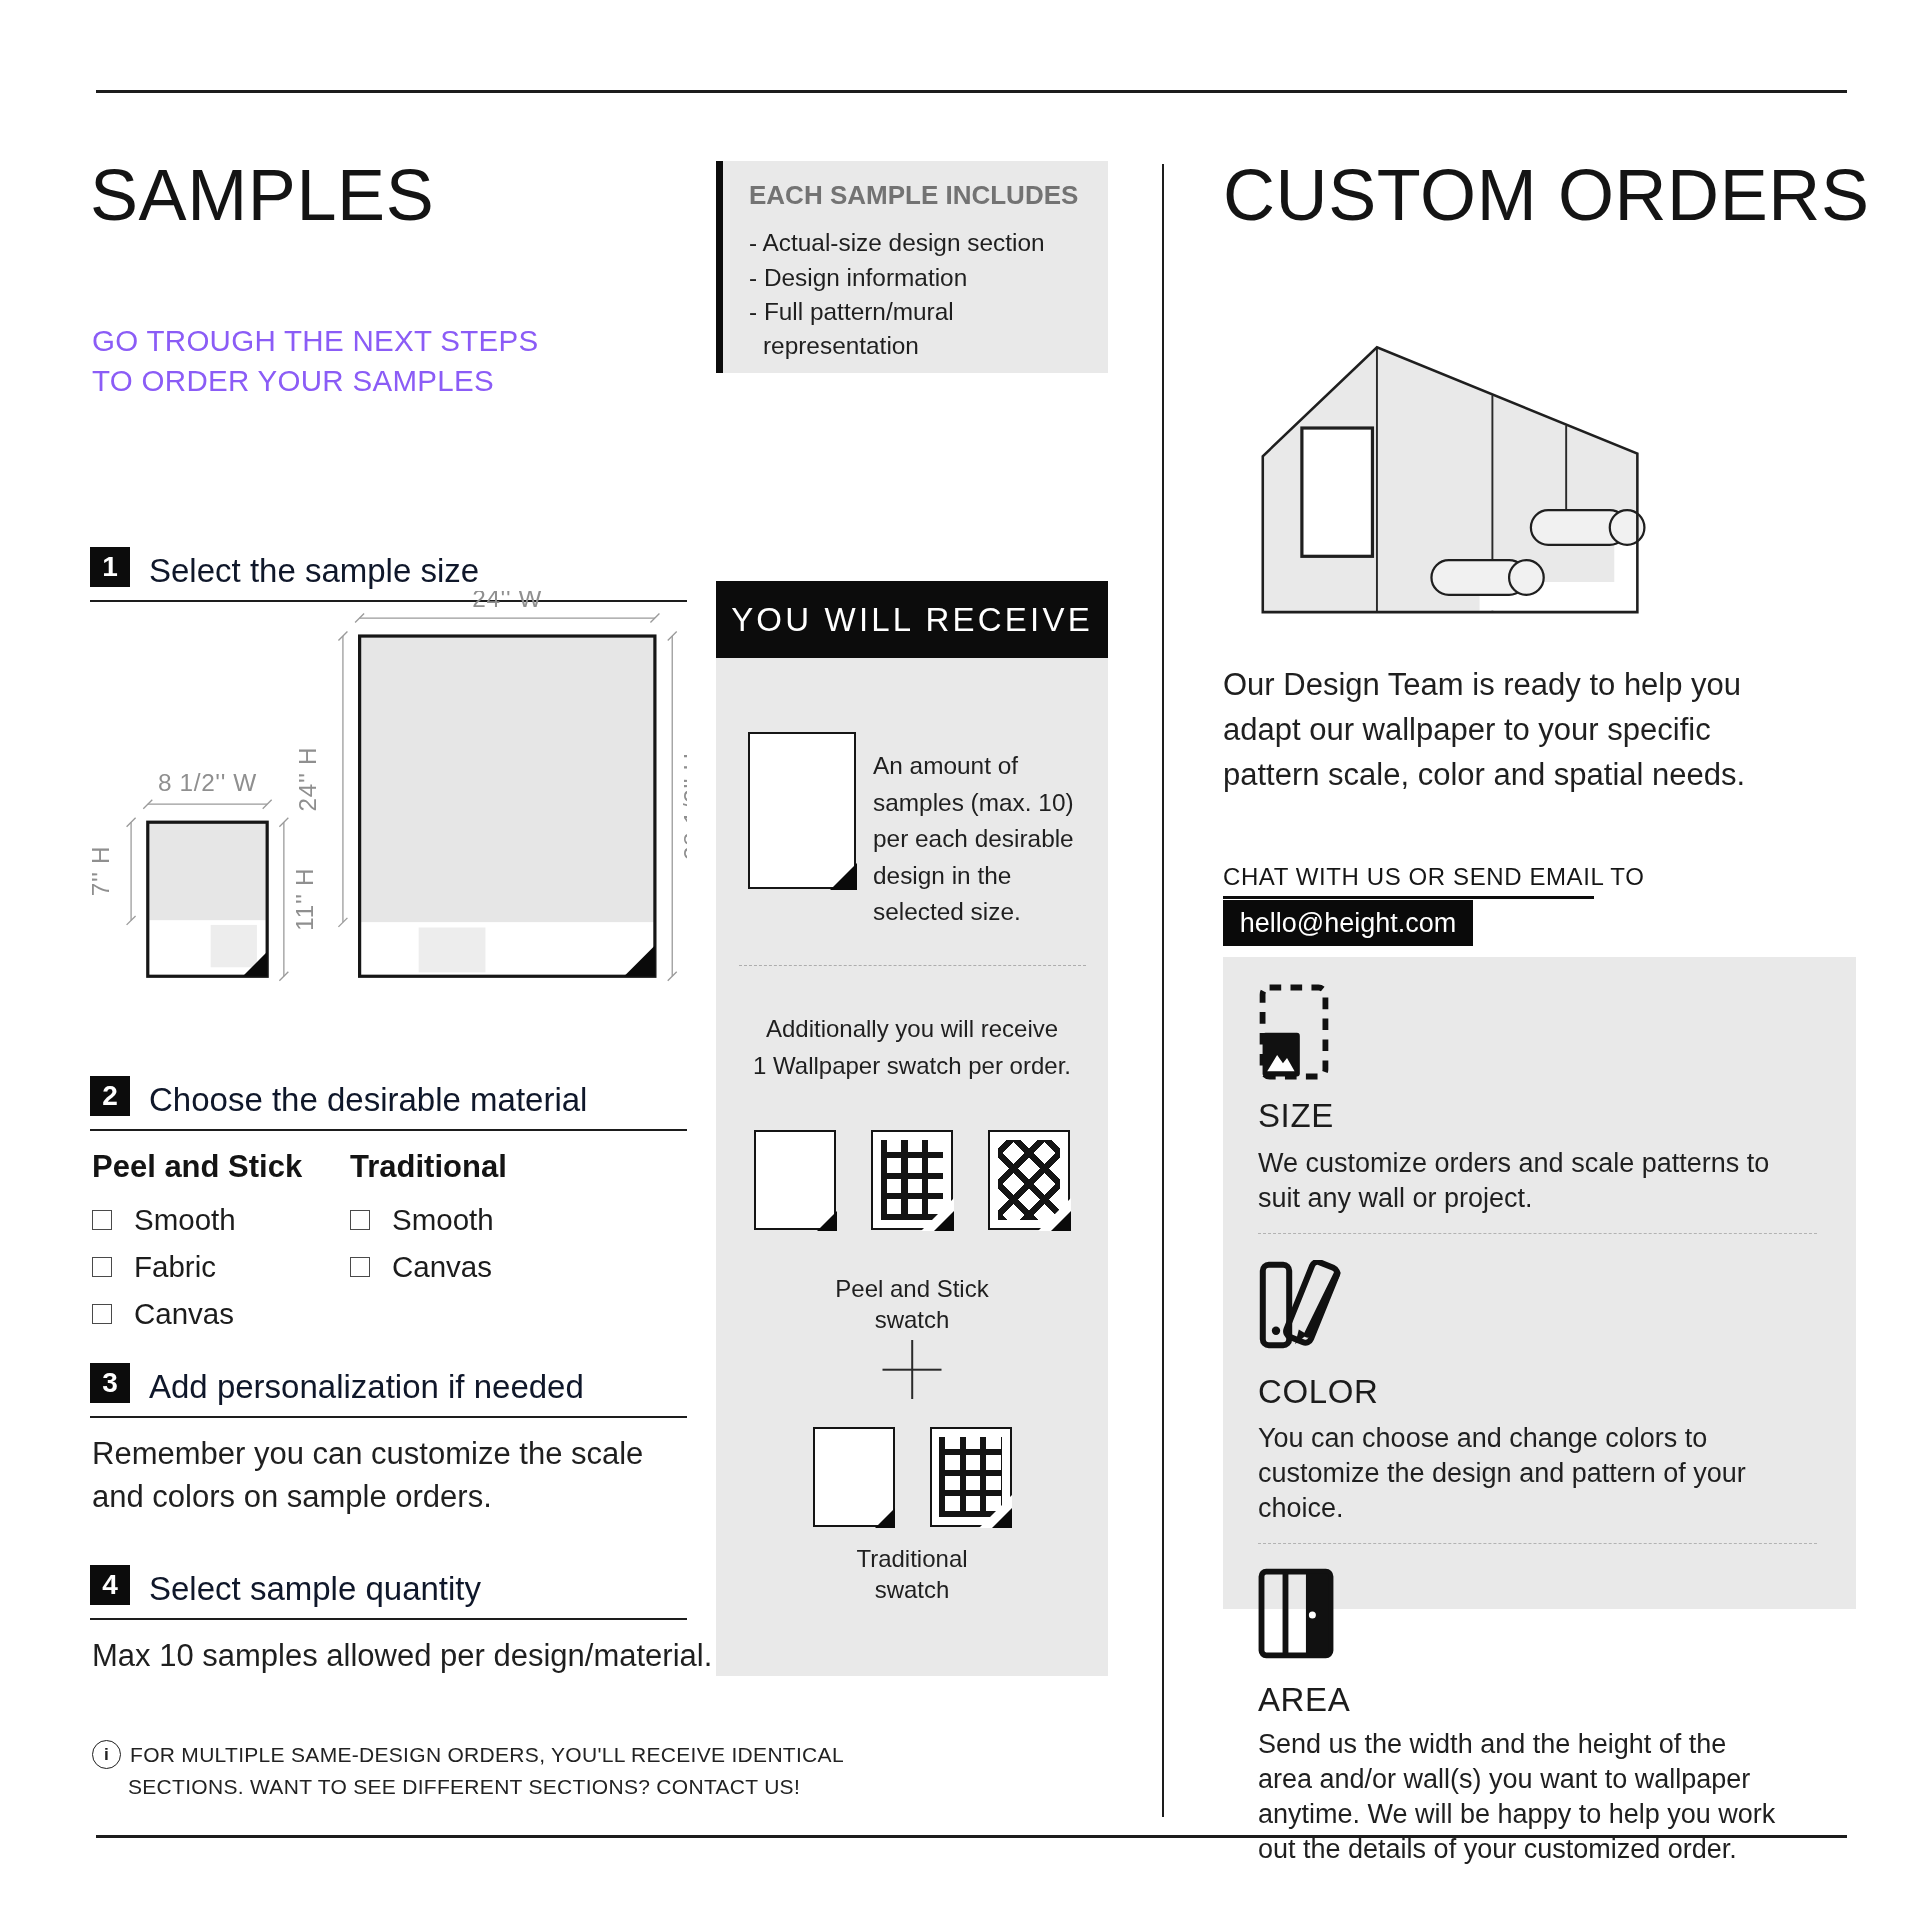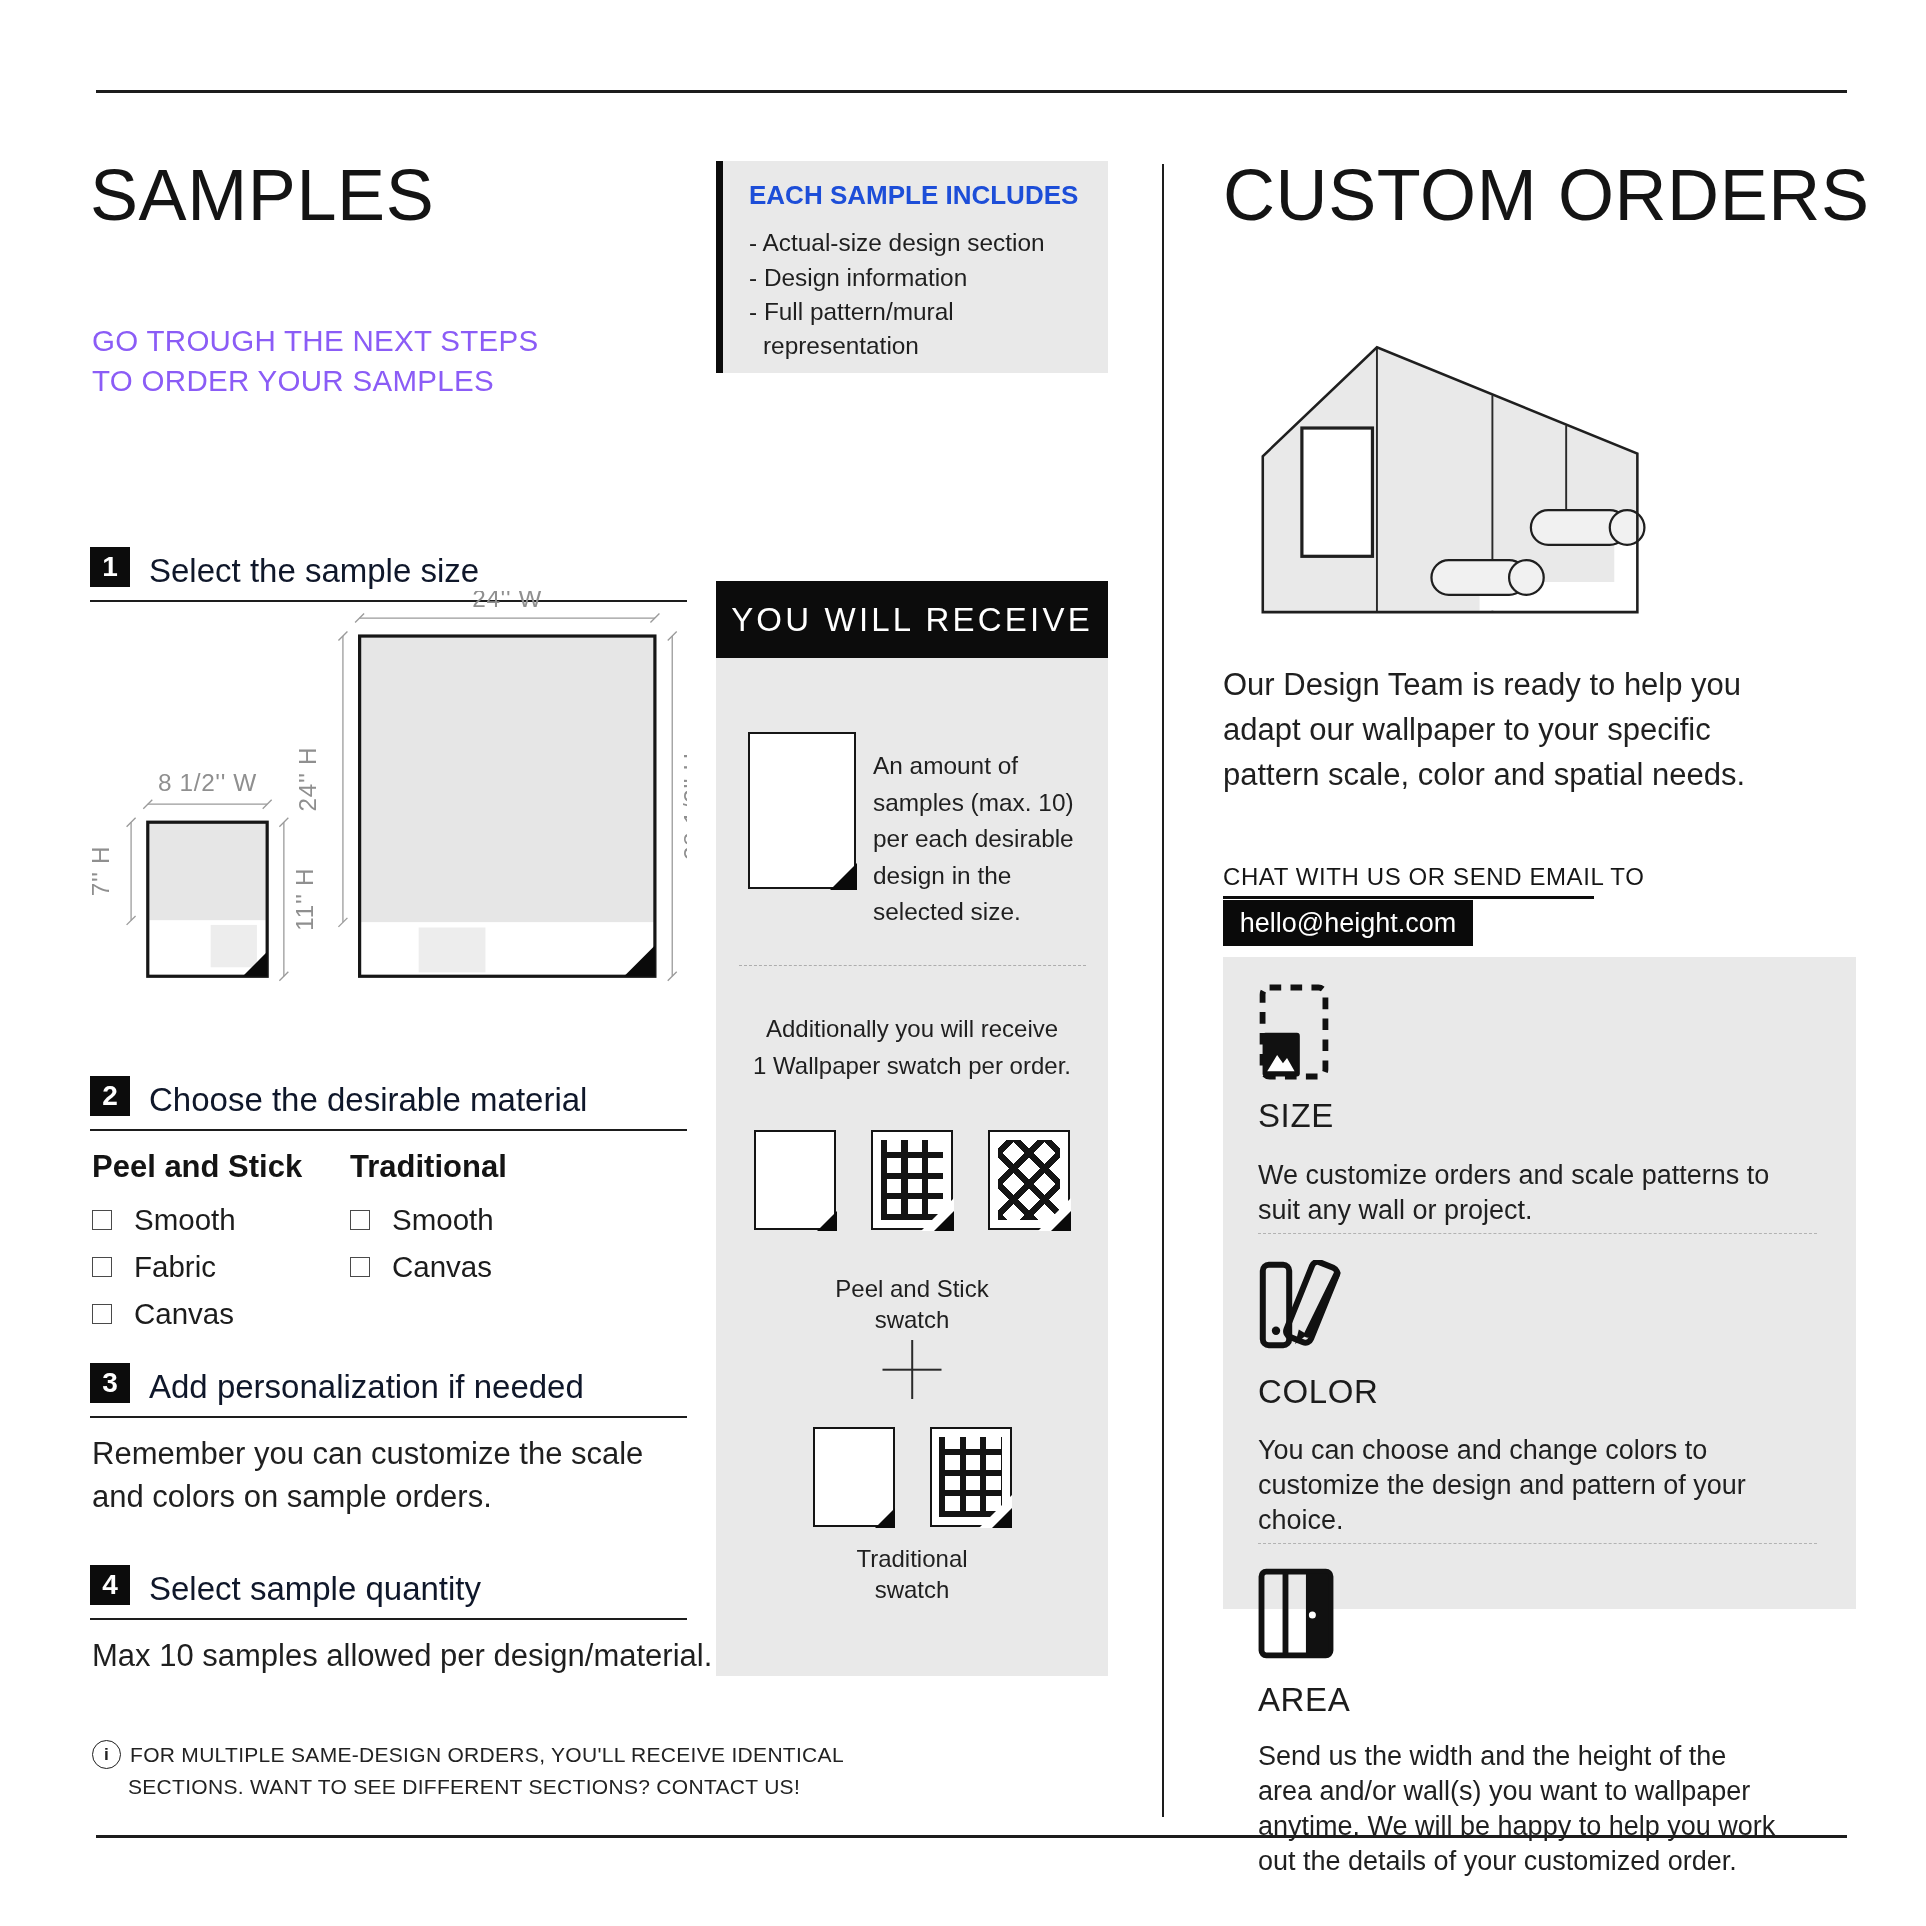--- a/index.html
+++ b/index.html
@@ -23,21 +23,21 @@
   .cb{width:18px;height:18px;border:1.9px solid #4a4a4a;background:#fff;flex:0 0 auto;}
   .mat-item span.lbl{font-size:29.5px;}
   .note{font-size:21px;letter-spacing:0.3px;color:#222;line-height:1.5;}
   .info-i{display:inline-flex;width:27px;height:27px;border:1.9px solid #1d1d1d;border-radius:50%;
           align-items:center;justify-content:center;font-size:17.3px;font-weight:bold;margin-right:9px;}
 
   
   .includes-box{position:absolute;left:716px;top:161px;width:392px;height:212px;background:#e9e9e9;}
   .includes-bar{position:absolute;left:0;top:0;width:7px;height:212px;background:#0c0c0c;}
   .includes-content{position:absolute;left:33px;top:19px;right:11.6px;}
-  .includes-title{font-size:26px;font-weight:bold;color:#1d4ed8;margin-bottom:15.4px;}
+  .includes-title{font-size:26px;font-weight:bold;color:#737373;margin-bottom:15.4px;}
   .includes-item{font-size:24.4px;line-height:1.4;color:#1f1f1f;padding-left:14px;text-indent:-14px;}
   .receive-header{position:absolute;left:716px;top:581px;width:392px;height:77px;background:#0c0c0c;
         color:#fff;display:flex;align-items:center;justify-content:center;font-size:33px;letter-spacing:3.2px;}
   .receive-panel{position:absolute;left:716px;top:658px;width:392px;height:1018px;background:#e9e9e9;}
   .paper{position:absolute;background:#fff;border:2.6px solid #161616;}
   .fold{position:absolute;right:-2.6px;bottom:-2.6px;width:0;height:0;
         border-bottom:27px solid #0a0a0a;border-left:27px solid transparent;}
   .fold.small{border-bottom-width:20.5px;border-left-width:20.5px;}
   .fold-mask{position:absolute;right:-2.6px;bottom:-2.6px;width:0;height:0;
         border-bottom:33px solid #fff;border-left:33px solid transparent;}
@@ -58,21 +58,21 @@
   .plus::after{content:"";position:absolute;top:50%;left:0;height:2.6px;width:100%;background:#2a2a2a;transform:translateY(-50%);}
 
   
   .intro{font-size:31px;line-height:1.45;color:#1f1f1f;}
   .chat-label{font-size:24px;letter-spacing:0.6px;color:#161616;}
   .chat-underline{position:absolute;left:1223px;top:896px;width:371px;height:2.6px;background:#0c0c0c;}
   .email-chip{position:absolute;left:1223px;top:900px;background:#0a0a0a;color:#fff;
         font-size:27px;padding:7.7px 16.7px;}
   .feature-panel{position:absolute;left:1223px;top:957px;width:613px;height:652px;background:#e9e9e9;padding-left:20px;}
   .feat-head{position:absolute;left:35px;font-size:33px;letter-spacing:0.6px;color:#1c1c1c;}
-  .feat-text{position:absolute;left:35px;width:526px;font-size:27px;line-height:1.3;color:#1f1f1f;margin-top:12px;}
+  .feat-text{position:absolute;left:35px;width:526px;font-size:27px;line-height:1.3;color:#1f1f1f;}
   .feat-div{position:absolute;left:35px;right:39px;border-top:1.9px dashed #b3b3b3;}
   .dim-label{fill:#8f8f8f;font-size:38px;letter-spacing:1px;}
 </style>
 </head>
 <body>
 
 <div class="page">
 
   <div class="rule" style="top:90px;"></div>
   <div class="rule" style="top:1835px;"></div>

